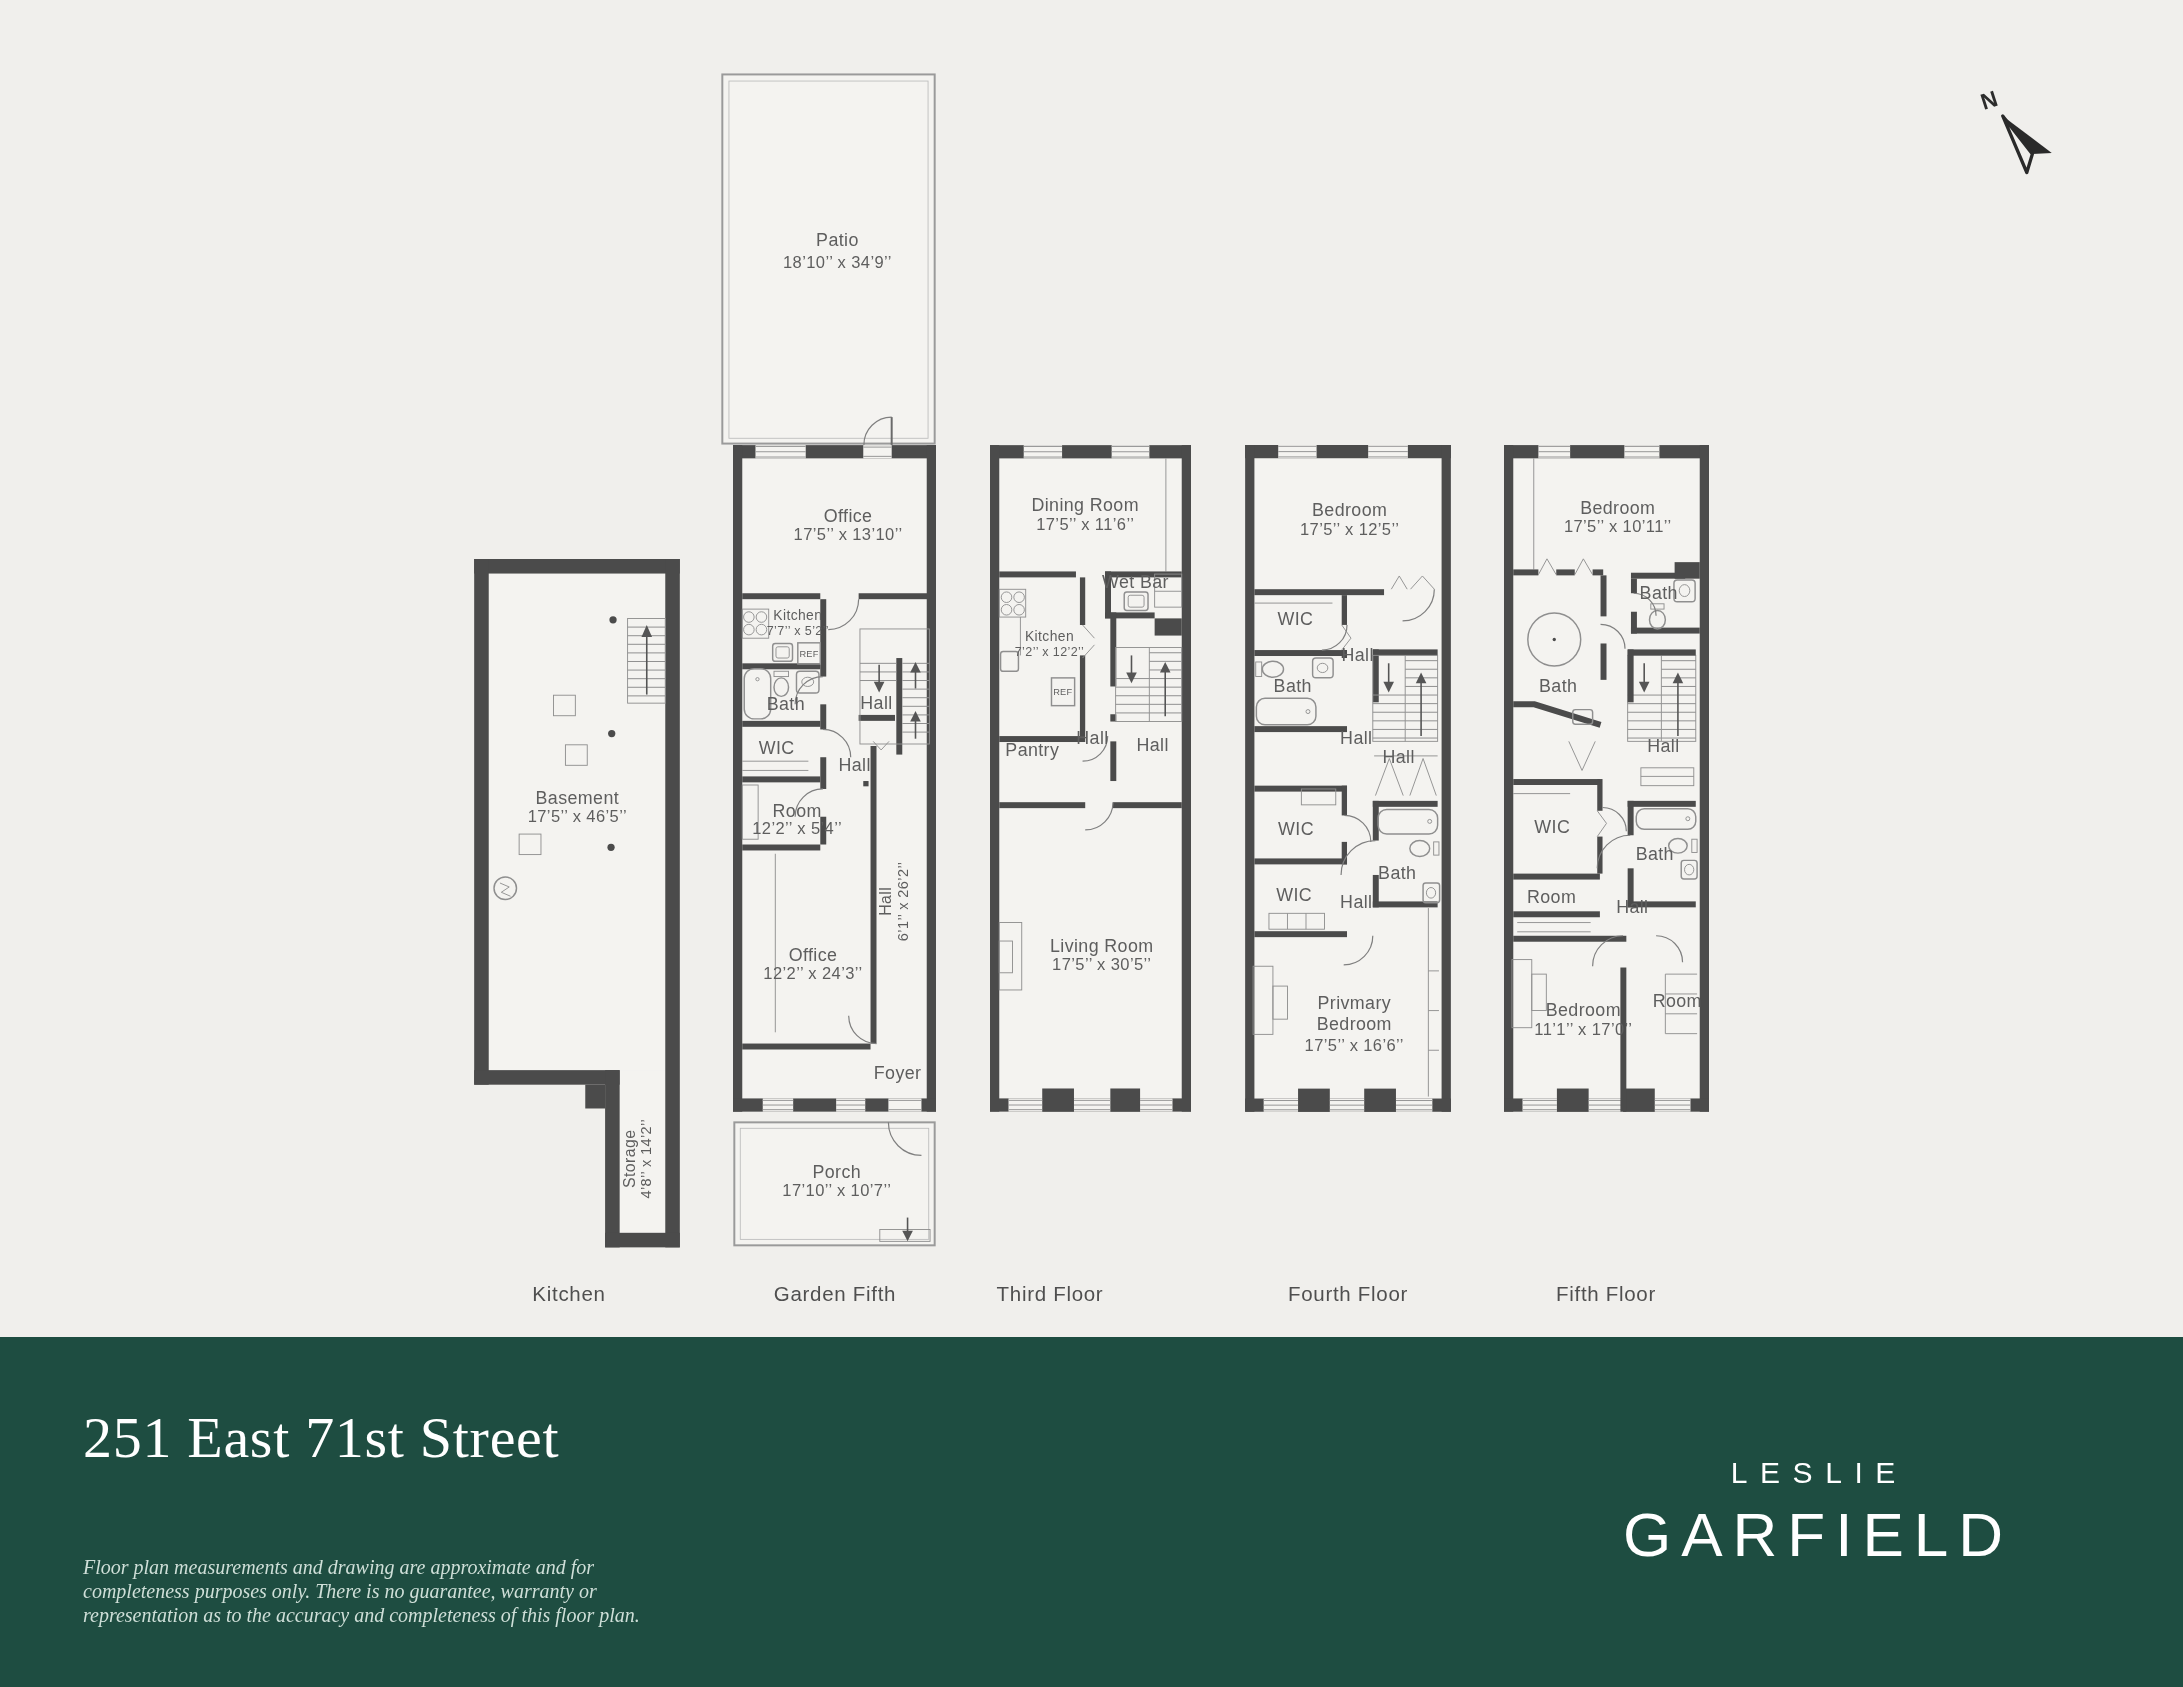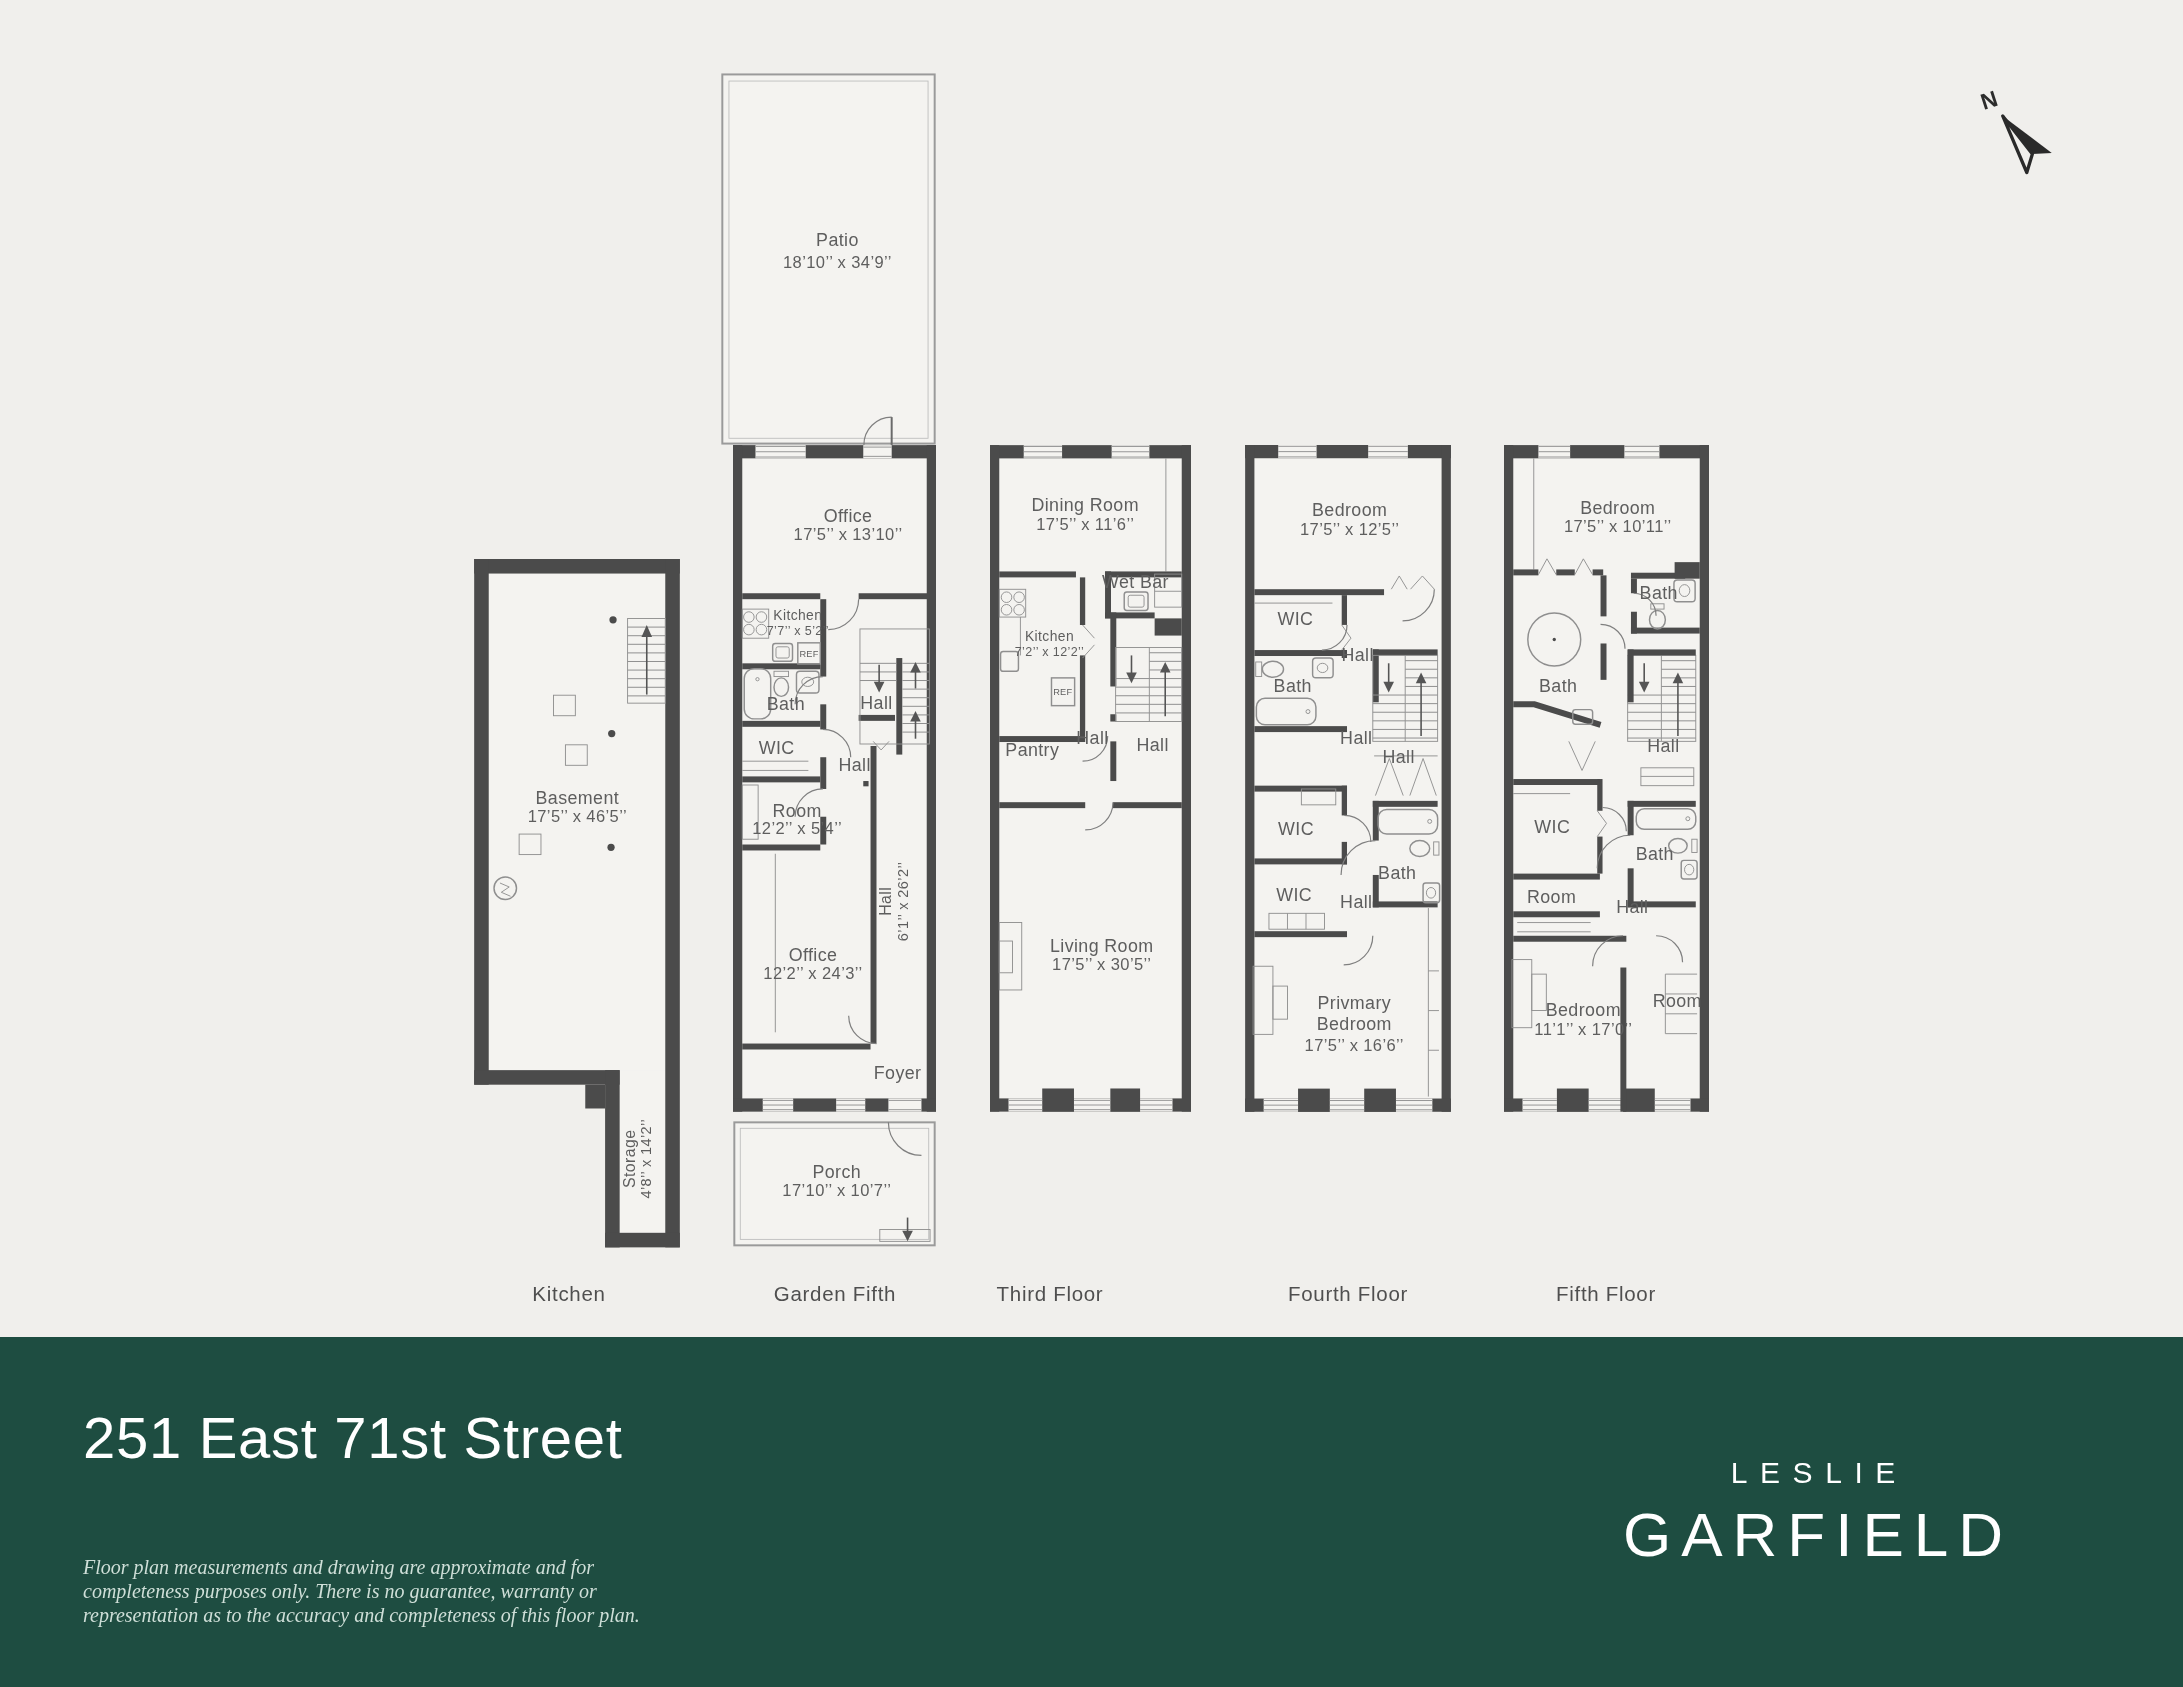--- a/index.html
+++ b/index.html
@@ -23,21 +23,21 @@
   .room{fill:var(--room)}
   .t{fill:none;stroke:var(--thin);stroke-width:2.2}
   .t1{fill:none;stroke:var(--thin);stroke-width:1.4}
   .arc{fill:none;stroke:#7f7f7f;stroke-width:1.8}
   .tread{fill:none;stroke:var(--thin);stroke-width:1.5}
   .aline{stroke:#555;stroke-width:2.4;fill:none}
   .atri{fill:#555}
   .dot{fill:var(--wall)}
   .floor-label{position:absolute;transform:translateX(-50%);font-size:20.5px;color:var(--floorlbl);letter-spacing:0.7px;white-space:nowrap}
   #footer{position:absolute;left:0;top:1337px;width:2183px;height:350px;background:var(--green)}
-  #title{position:absolute;left:83px;top:1404px;font-family:Liberation Sans, sans-serif;font-size:58px;color:var(--white);letter-spacing:0.7px;white-space:nowrap}
+  #title{position:absolute;left:83px;top:1404px;font-family:Liberation Serif, serif;font-size:58px;color:var(--white);letter-spacing:0.7px;white-space:nowrap}
   #disclaimer{position:absolute;left:83px;top:1555px;font-family:Liberation Serif, serif;font-style:italic;font-size:20px;line-height:24px;color:var(--disc)}
   #brand{position:absolute;left:1813px;top:1456px;transform:translateX(-50%);text-align:center;color:var(--white);white-space:nowrap}
   #brand-top{font-size:30px;letter-spacing:12.6px;text-indent:12.6px}
   #brand-bottom{font-size:62px;letter-spacing:10px;text-indent:10px;margin-top:9.3px}
 </style>
 </head>
 <body>
 
 <div id="canvas">
 

